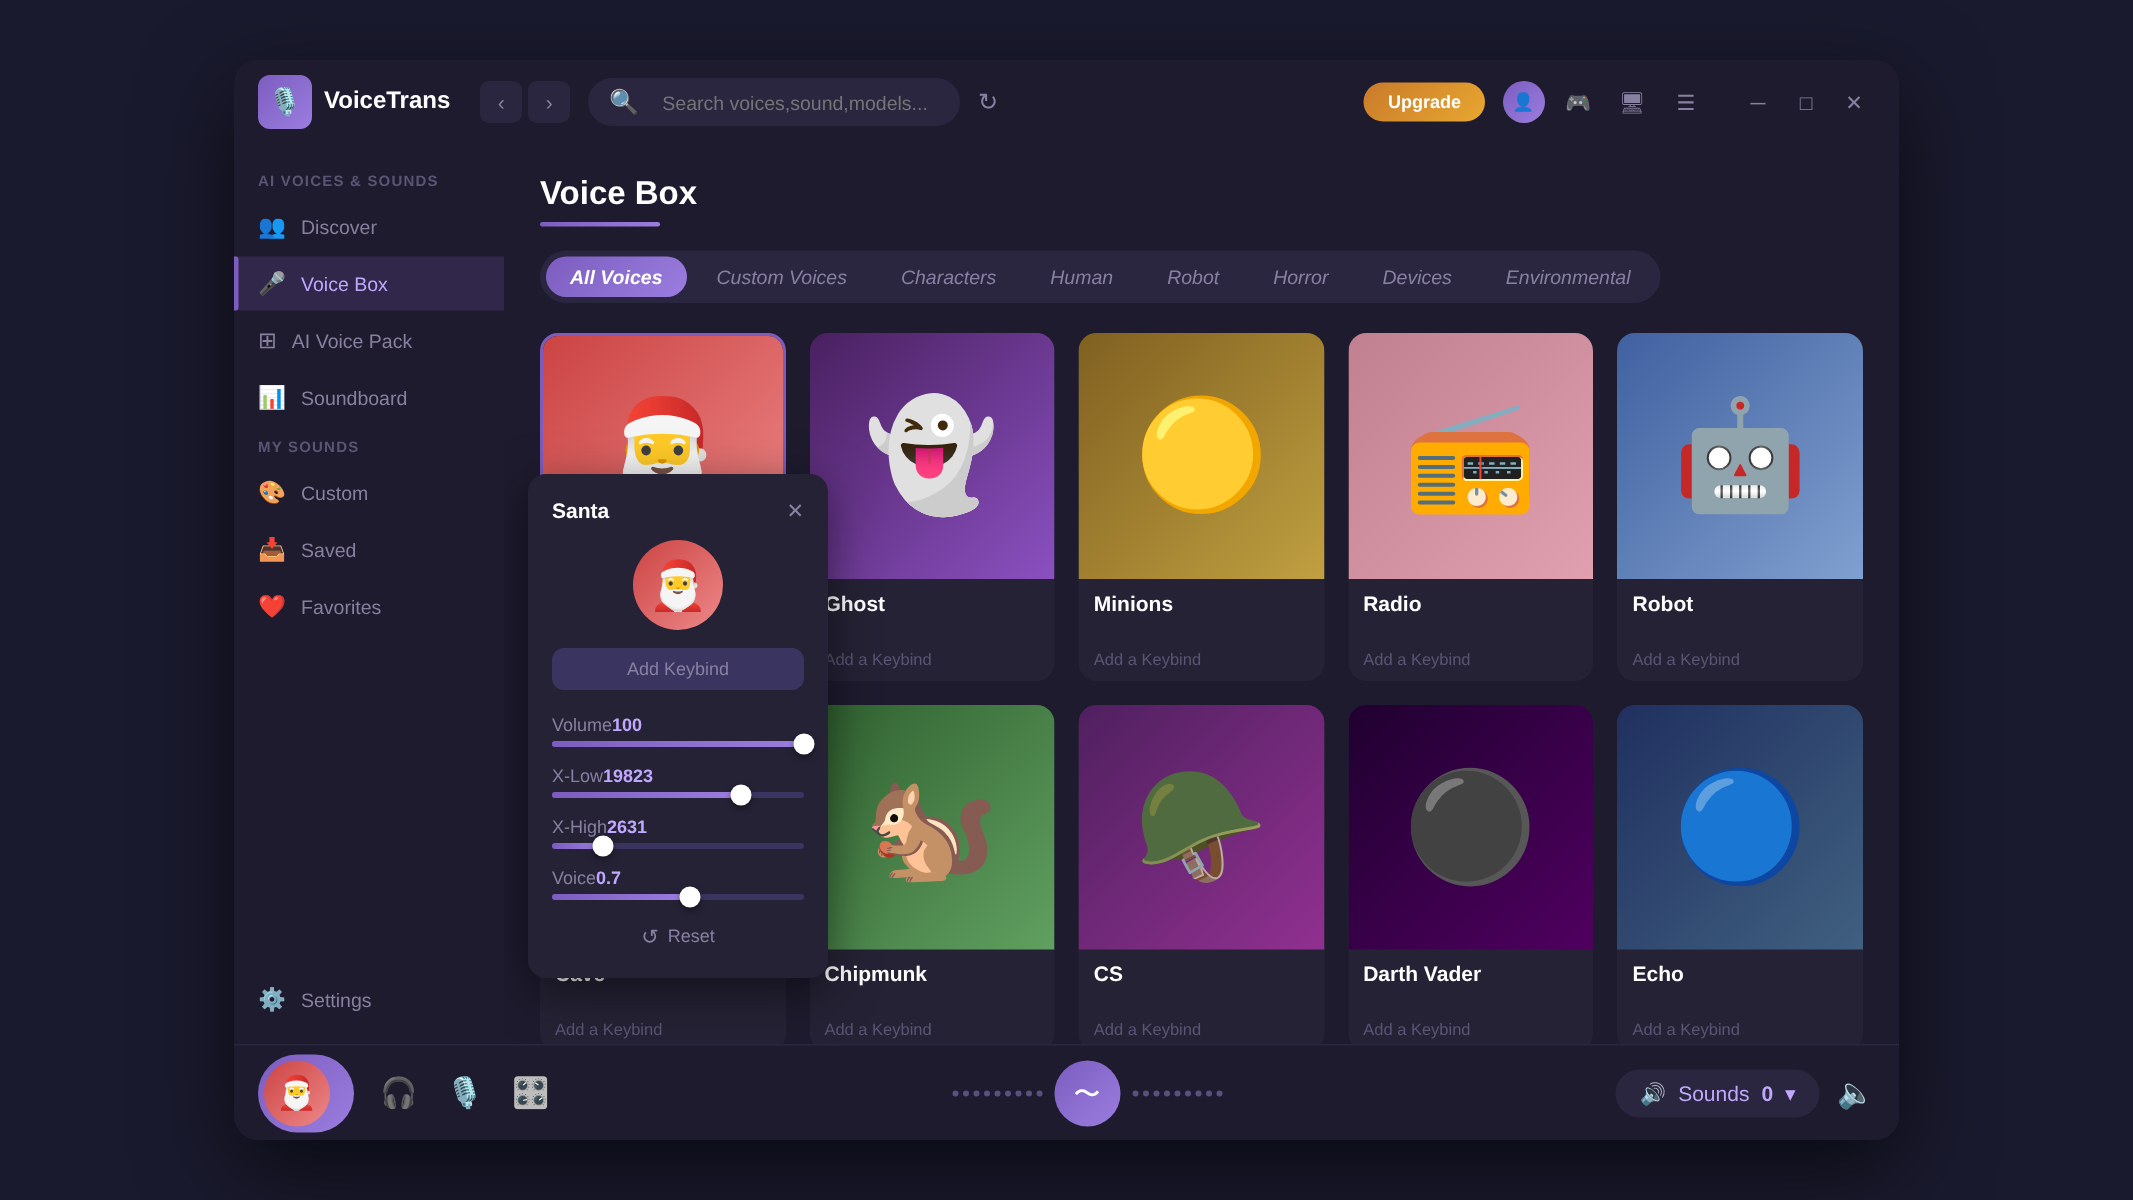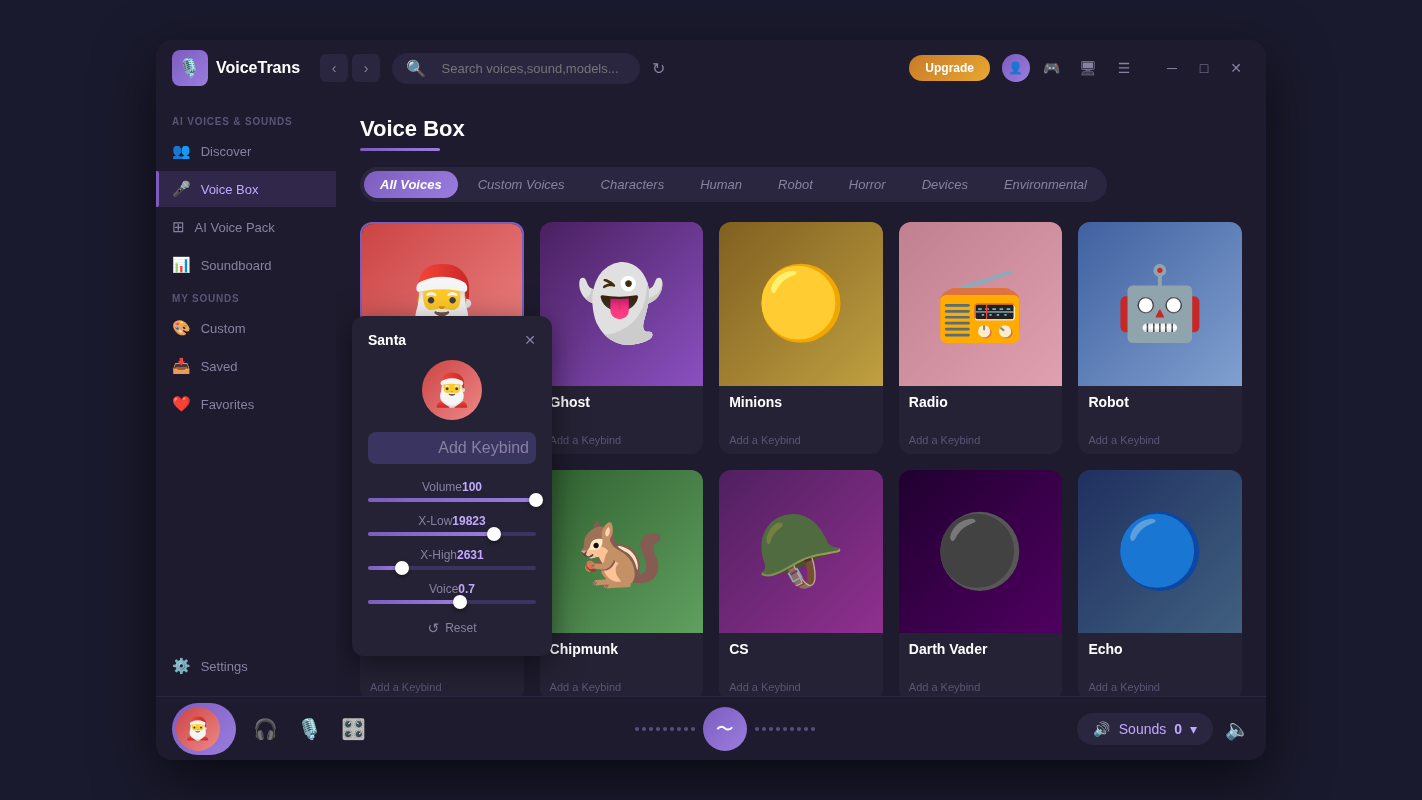--- a/index.html
+++ b/index.html
@@ -366,31 +366,31 @@
       margin: 0 auto 12px;
     }
     .add-keybind-btn {
       display: block;
       width: 100%;
       padding: 7px;
       background: #3a3560;
       border: none;
       border-radius: 8px;
       color: #8880a0;
-      font-size: 16px;
+      font-size: 12px;
       cursor: pointer;
       margin-bottom: 16px;
-      text-align: right;
+      text-align: center;
     }
     .slider-row {
       margin-bottom: 12px;
     }
     .slider-label-row {
       display: flex;
-      justify-content: center;
+      justify-content: flex-start;
       margin-bottom: 4px;
     }
     .slider-label {
       color: #8880a0;
       font-size: 12px;
     }
     .slider-value {
       color: #c0a8ff;
       font-size: 12px;
       font-weight: 600;

